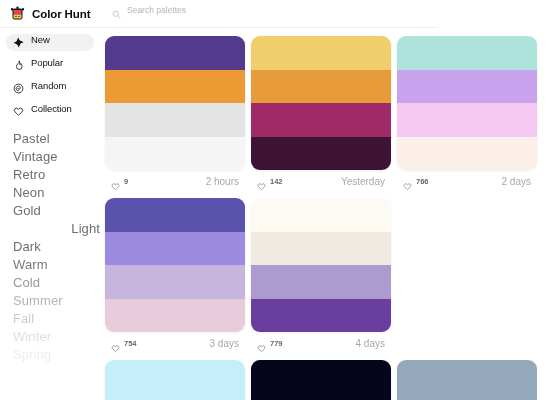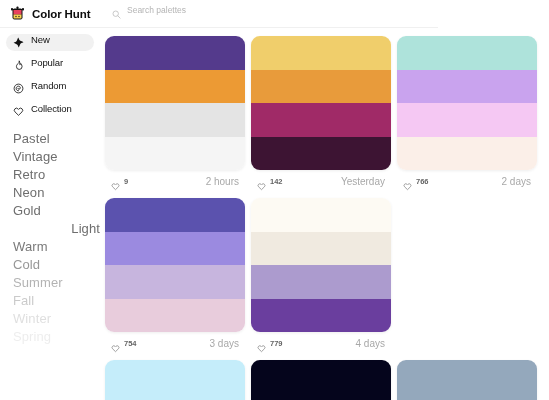--- a/index.html
+++ b/index.html
@@ -146,20 +146,21 @@
           <span class="nav-label">Collection</span>
         </div>
       </div>
     <div class="tags" id="tag-list">
         <span class="tag" style="opacity: 1;">Pastel</span>
         <span class="tag" style="opacity: 1;">Vintage</span>
         <span class="tag" style="opacity: 1;">Retro</span>
         <span class="tag" style="opacity: 1;">Neon</span>
         <span class="tag" style="opacity: 1;">Gold</span>
         <span class="tag" style="opacity: 1; text-align: right;">Light</span>
+        <span class="tag" style="opacity: 1;">Dark</span>
         <span class="tag" style="opacity: 0.92;">Warm</span>
         <span class="tag" style="opacity: 0.72;">Cold</span>
         <span class="tag" style="opacity: 0.52;">Summer</span>
         <span class="tag" style="opacity: 0.36;">Fall</span>
         <span class="tag" style="opacity: 0.22;">Winter</span>
         <span class="tag" style="opacity: 0.12;">Spring</span>
       </div>
   </div>
 
   <div class="grid" id="grid-root">

